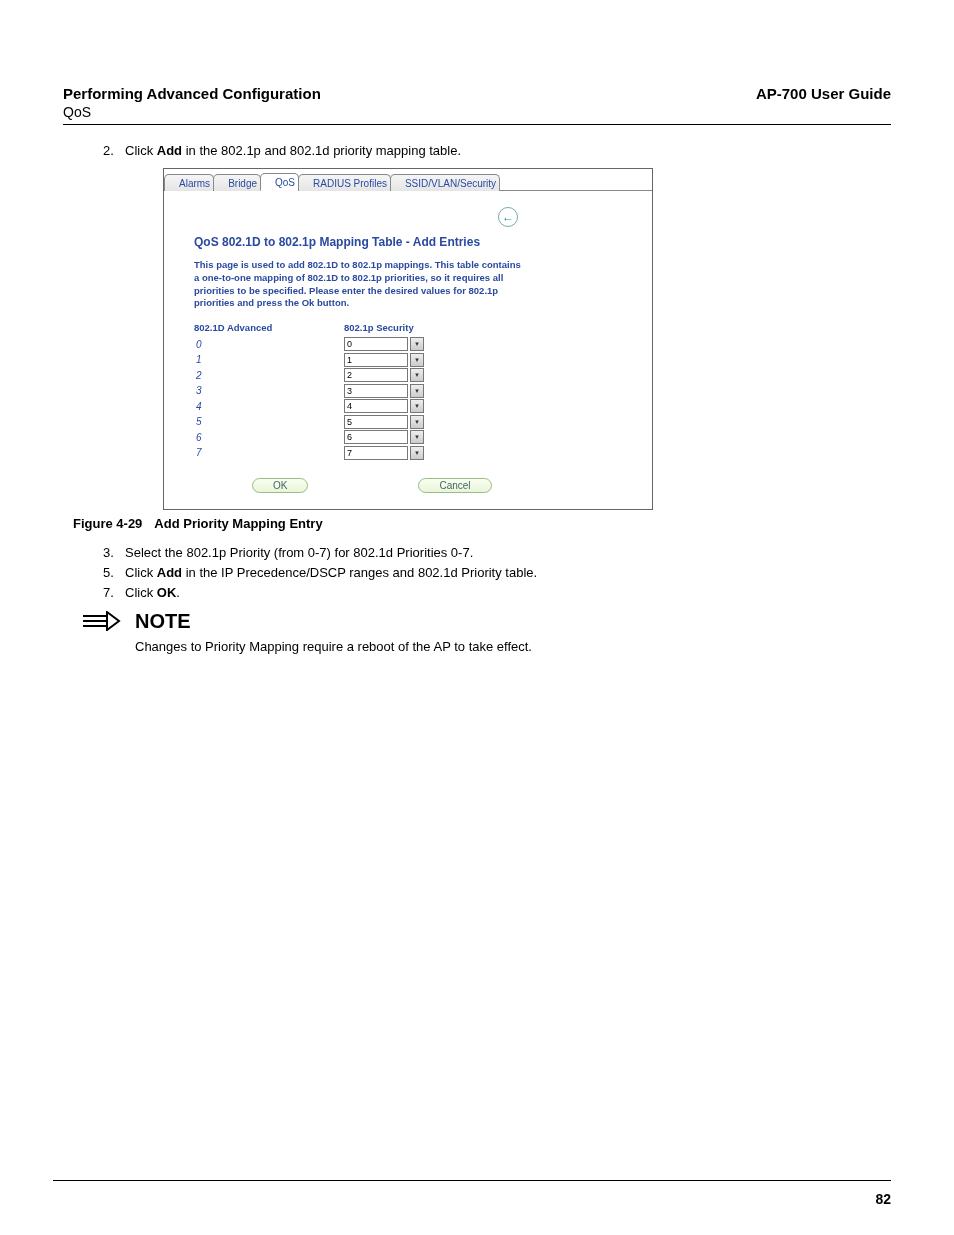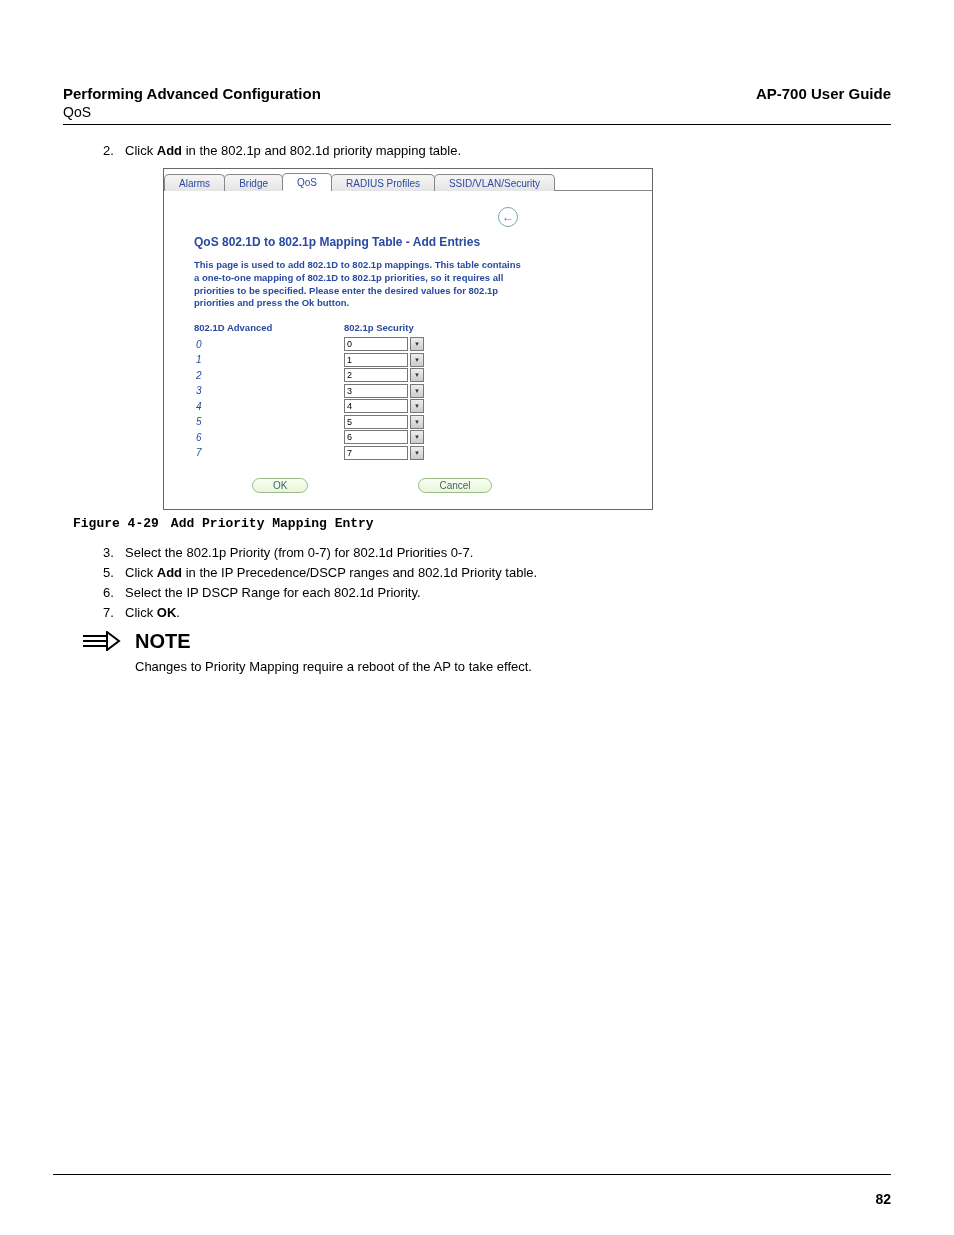--- a/index.html
+++ b/index.html
@@ -43,21 +43,21 @@
   }
   .tabs {
     display: flex;
     align-items: flex-end;
     font-size: 10px;
     color: #2a4aa0;
     border-bottom: 1px solid #888;
     height: 22px;
   }
   .tab {
-    padding: 3px 14px 2px 14px;
+    padding: 3px 3px 2px 14px;
     border: 1px solid #888;
     border-bottom: none;
     border-top-left-radius: 5px;
     border-top-right-radius: 5px;
     background: linear-gradient(#f5f5f5,#e5e5e5);
     margin-right: -1px;
     position: relative;
     top: 1px;
     font-family: Arial, sans-serif;
     white-space: nowrap;
@@ -93,35 +93,35 @@
     display:flex; align-items:center; justify-content:center;
     font-size:7px; color:#333;
   }
   .btnrow { display:flex; gap: 110px; margin:18px 0 2px 58px; }
   .pill {
     font-size:10px; padding:1px 20px;
     border:1px solid #9b8; border-radius:9px;
     background:linear-gradient(#f8fff0,#e9f5da); color:#466;
   }
   .fig-caption {
-    font-family: Liberation Mono, monospace;
+    font-family: Liberation Sans, sans-serif;
     font-size: 13px;
     margin: 4px 0 14px 10px;
   }
   .fig-caption .fn { font-weight:bold; margin-right:12px;}
   .fig-caption .ft { font-weight:bold; }
   .note-block { display:flex; align-items:flex-start; margin:10px 0 0 18px;}
   .note-icon-wrap { }
   .note-icon { margin-top:1px; }
   .note-text-col { margin-left:14px; }
   .note-heading { font-size:20px; font-weight:bold; }
   .note-body { font-size:13px; margin-top:6px; }
   .footer {
     position:absolute; bottom:28px; left:53px; right:63px;
-    border-top:1px solid #000; padding-top:16px;
+    border-top:1px solid #000; padding-top:10px;
     text-align:right; font-weight:bold; font-size:14px;
   }
 </style>
 </head>
 <body>
 
 <div class="header-row">
   <div class="header-left">Performing Advanced Configuration</div>
   <div class="header-right">AP-700 User Guide</div>
 </div>
@@ -217,21 +217,20 @@
   </div>
 </div>
 
 <div class="fig-caption">
   <span class="fn">Figure 4-29</span><span class="ft">Add Priority Mapping Entry</span>
 </div>
 
 <ol class="steps">
   <li><span class="n">3.</span><span>Select the 802.1p Priority (from 0-7) for 802.1d Priorities 0-7.</span></li>
   <li><span class="n">5.</span><span>Click </span><b>Add</b><span> in the IP Precedence/DSCP ranges and 802.1d Priority table.</span></li>
-  <li><span class="n">6.</span><span>Select the IP DSCP Range for each 802.1d Priority.</span></li>
   <li><span class="n">7.</span><span>Click </span><b>OK</b><span>.</span></li>
 </ol>
 
 <div class="note-block">
   <div class="note-icon-wrap">
     <svg class="note-icon" width="40" height="20" viewBox="0 0 40 20">
       <line x1="2" y1="5" x2="26" y2="5" stroke="#000" stroke-width="2"></line>
       <line x1="2" y1="10" x2="26" y2="10" stroke="#000" stroke-width="2"></line>
       <line x1="2" y1="15" x2="26" y2="15" stroke="#000" stroke-width="2"></line>
       <polygon points="26,1 38,10 26,19" fill="none" stroke="#000" stroke-width="2"></polygon>

